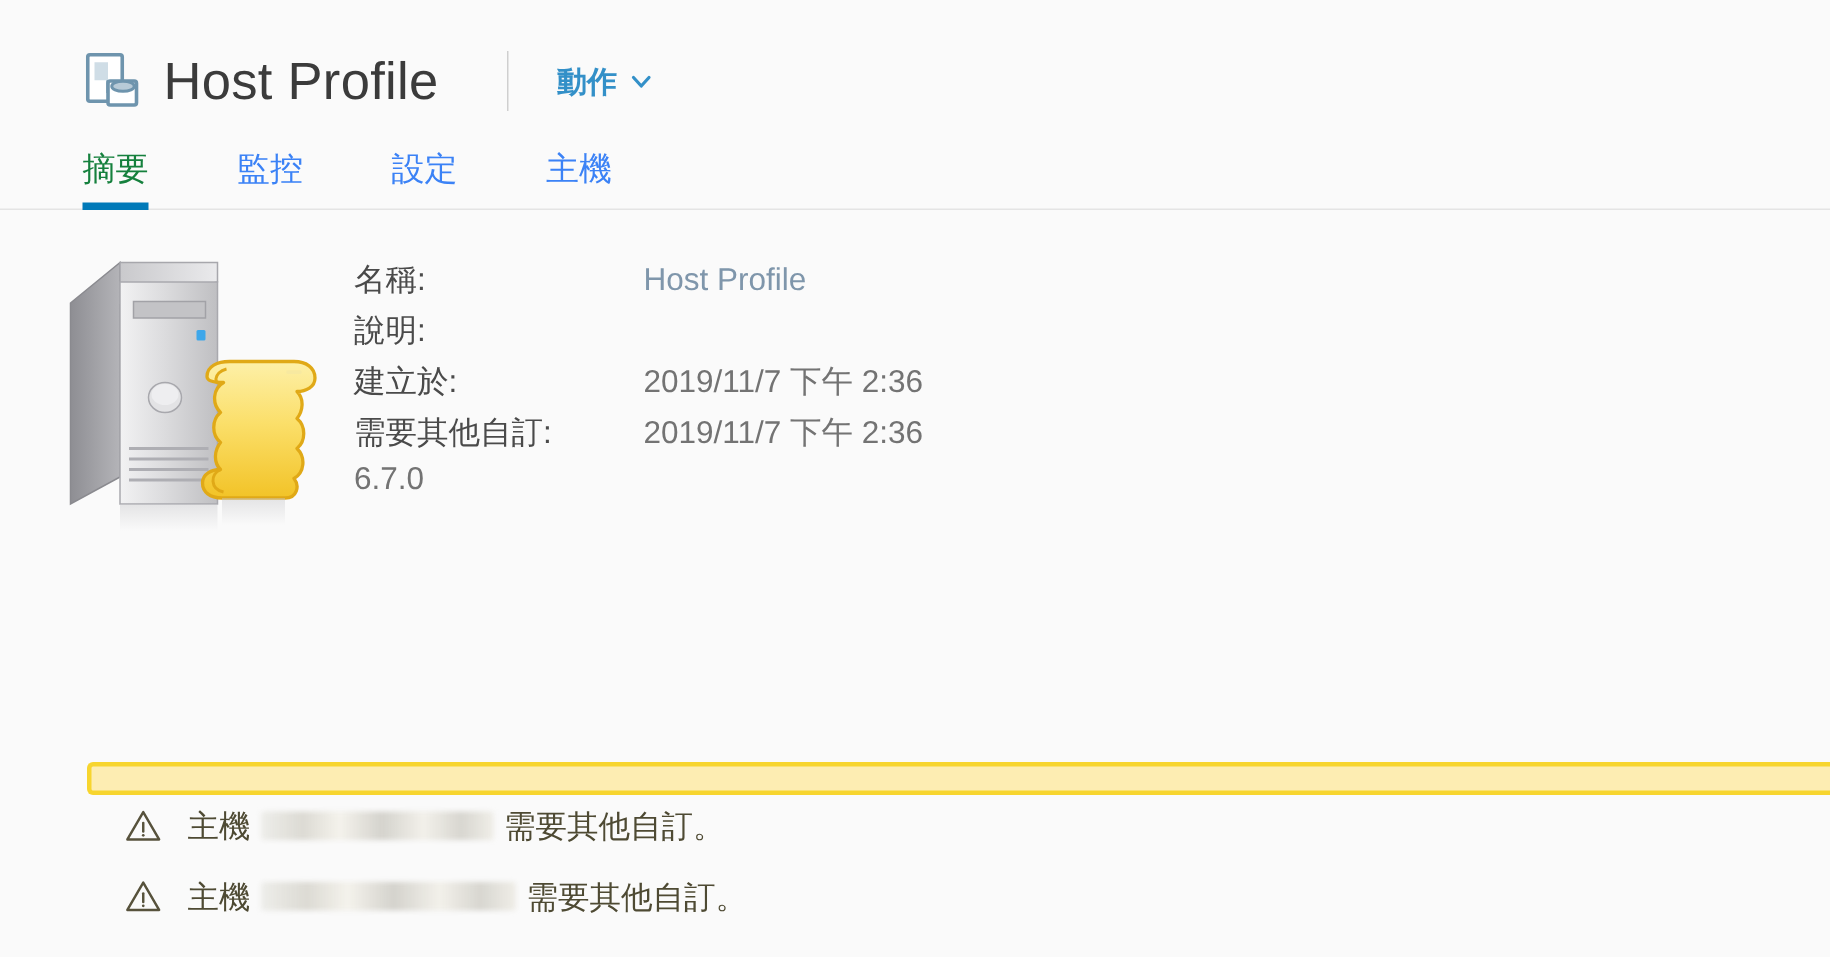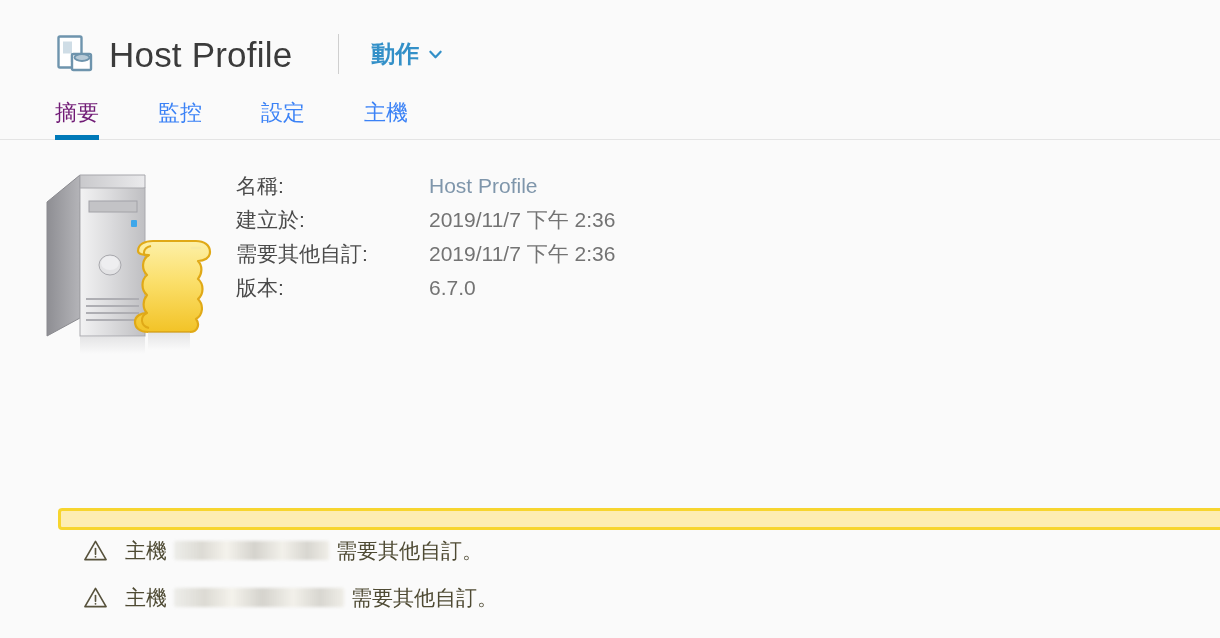--- a/index.html
+++ b/index.html
@@ -44,21 +44,21 @@
     width: 1px;
     height: 40px;
     background: #cfcfcf;
     margin: 0 32px 0 46px;
   }
   .actions-menu {
     display: flex;
     align-items: center;
     gap: 9px;
     color: #3390c8;
-    font-size: 24px;
+    font-size: 20px;
     font-weight: 700;
     cursor: pointer;
     white-space: nowrap;
   }
   .chevron-down {
     display: block;
     width: 15px; height: 15px;
   }
 
   
@@ -73,21 +73,21 @@
   .tab {
     font-size: 22px;
     color: #3b82f6;
     padding: 0 0 15px 0;
     margin-right: 59px;
     cursor: pointer;
     position: relative;
     white-space: nowrap;
     line-height: 1;
   }
-  .tab.active { color: #701a75; margin-top: 16px; }
+  .tab.active { color: #15803d; margin-top: 16px; }
   .tab.active::after {
     content: "";
     position: absolute;
     left: 0; right: 0;
     bottom: -1px;
     height: 5px;
     background: #0079b8;
   }
 
   
@@ -273,29 +273,32 @@
         <path d="M116 174 L158 174 L158 192 L116 192 Z" fill="url(#reflGrad)"></path>
       </svg>
     </div>
 
     <div class="details">
       <div class="detail-row">
         <div class="detail-label">名稱:</div>
         <div class="detail-value link">Host Profile</div>
       </div>
       <div class="detail-row">
+        <div class="detail-label">說明:</div>
+        <div class="detail-value"></div>
+      </div>
+      <div class="detail-row">
         <div class="detail-label">建立於:</div>
         <div class="detail-value">2019/11/7 下午 2:36</div>
       </div>
       <div class="detail-row">
         <div class="detail-label">需要其他自訂:</div>
         <div class="detail-value">2019/11/7 下午 2:36</div>
       </div>
       <div class="detail-row">
-        <div class="detail-label">版本:</div>
         <div class="detail-value">6.7.0</div>
       </div>
     </div>
   </div>
 
   <div class="banner">
 
     <div class="banner-row">
       <svg class="warn-icon" viewBox="0 0 26 26">
         <path d="M13 3.5 L24 22.5 L2 22.5 Z" fill="none" stroke="#57523c" stroke-width="1.7" stroke-linejoin="round"></path>

